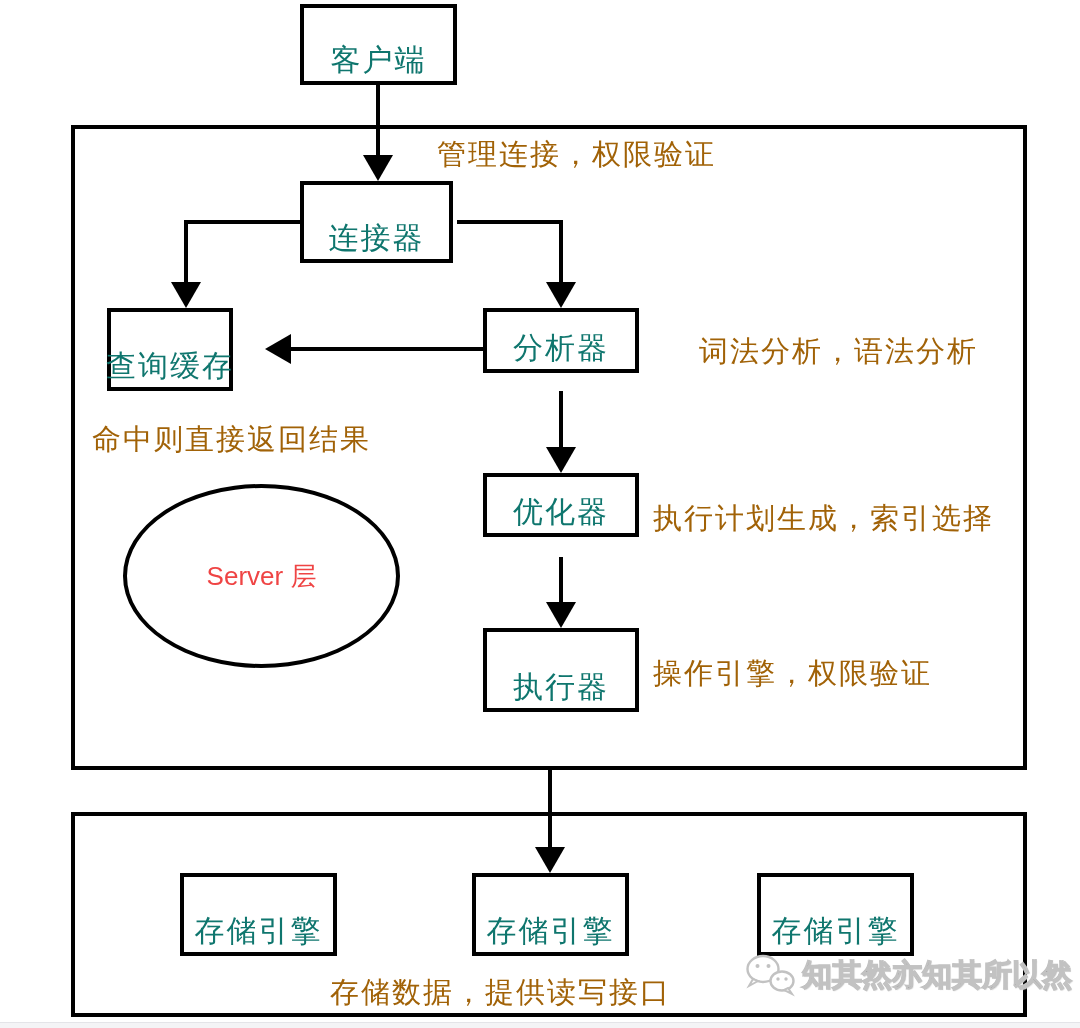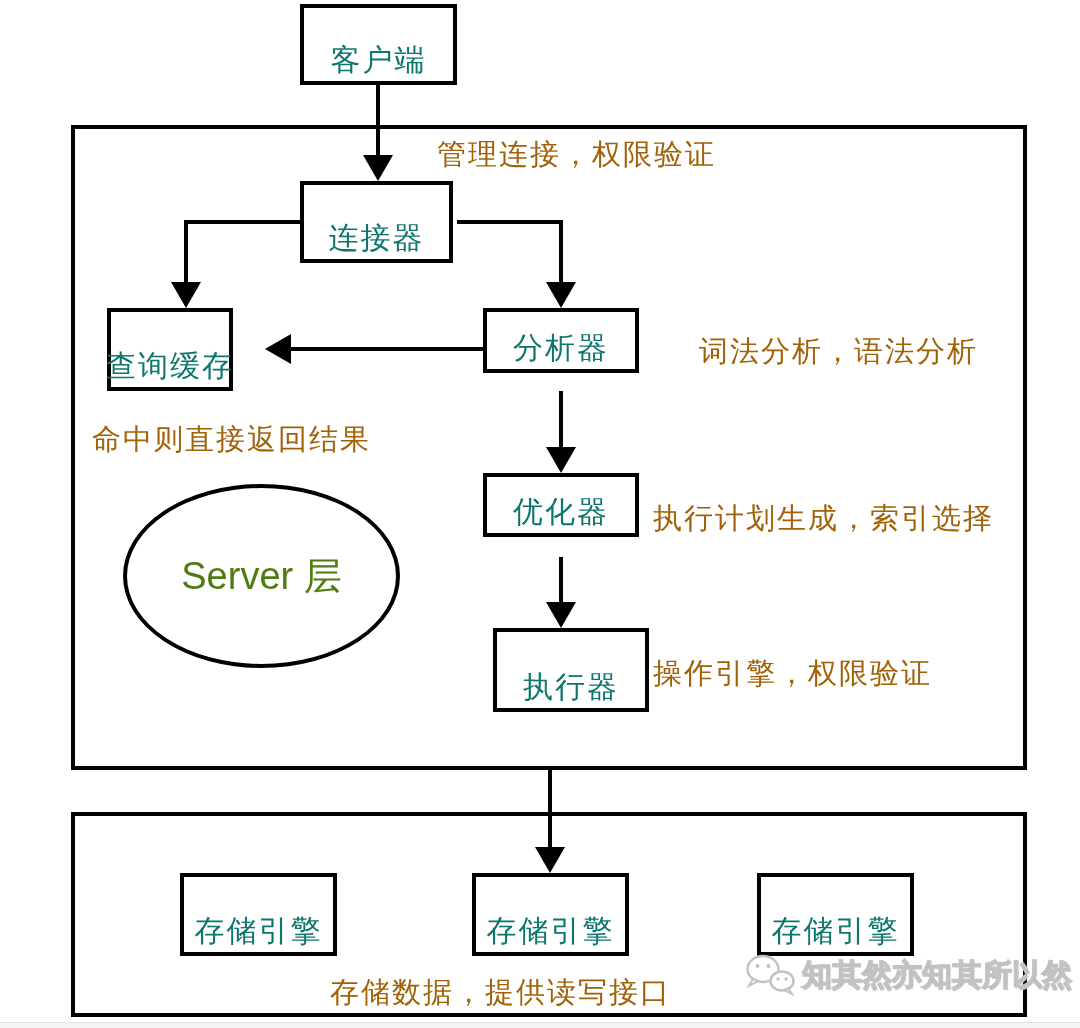--- a/index.html
+++ b/index.html
@@ -18,21 +18,21 @@
   svg.wires { position: absolute; left: 0; top: 0; z-index: 2; }
   .node {
     position: absolute; border: 4px solid #000; background: #fff;
     display: flex; align-items: flex-end; justify-content: center;
     font-size: 30px; color: #0f766e; letter-spacing: 2px; z-index: 3;
     white-space: nowrap;
   }
   .ellipse {
     position: absolute; border: 4px solid #000; border-radius: 50%;
     background: #fff; display: flex; align-items: center; justify-content: center;
-    font-size: 38px; color: #4d7c0f; z-index: 3; white-space: nowrap;
+    font-size: 26px; color: #ef4444; z-index: 3; white-space: nowrap;
   }
   .note {
     position: absolute; font-size: 29px; color: #a16207; letter-spacing: 2px;
     z-index: 3; white-space: nowrap;
   }
   .watermark {
     position: absolute; left: 744px; top: 953px; z-index: 4;
     display: flex; align-items: center; gap: 6px;
   }
   .watermark-text {
@@ -108,21 +108,21 @@
   </div>
 
   <div class="node" style="left:483px; top:308px; width:156px; height:65px;">
     <span>分析器</span>
   </div>
 
   <div class="node" style="left:483px; top:473px; width:156px; height:64px;">
     <span>优化器</span>
   </div>
 
-  <div class="node" style="left:493px; top:628px; width:156px; height:84px;">
+  <div class="node" style="left:483px; top:628px; width:156px; height:84px;">
     <span>执行器</span>
   </div>
 
   <div class="ellipse" style="left:123px; top:484px; width:277px; height:184px;">
     <span>Server 层</span>
   </div>
 
   <div class="node" style="left:180px; top:873px; width:157px; height:83px;">
     <span>存储引擎</span>
   </div>

